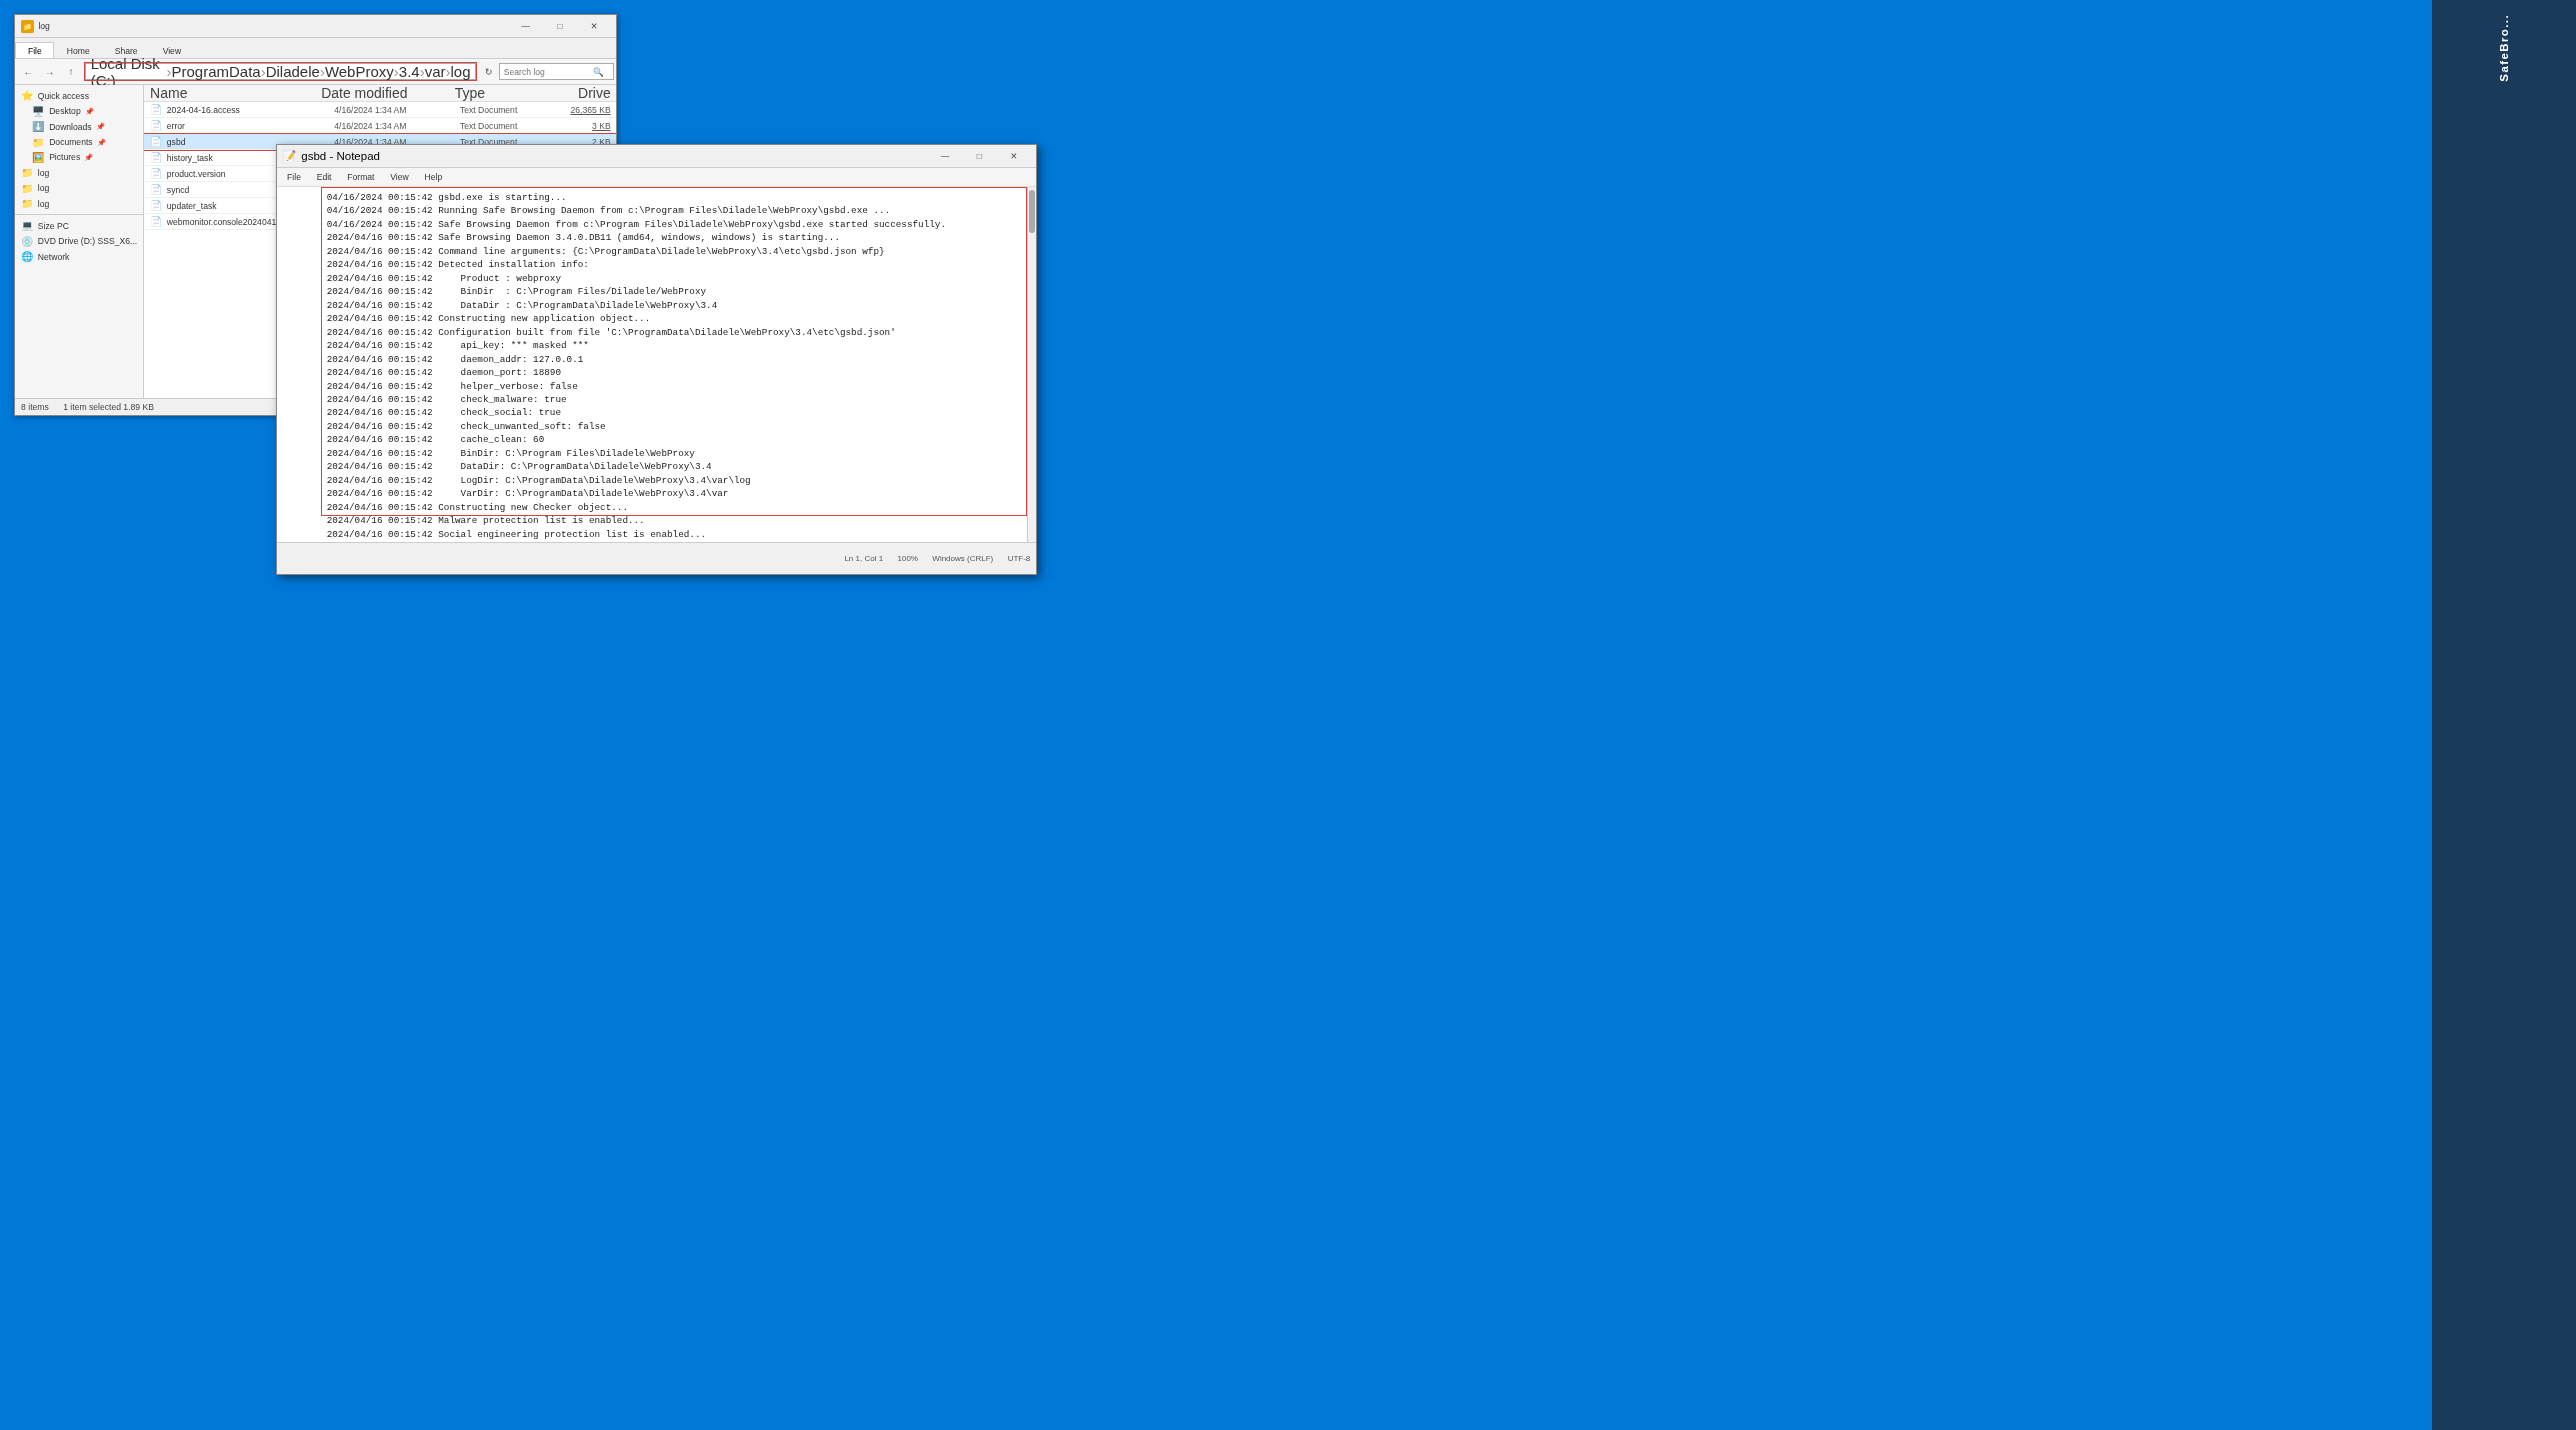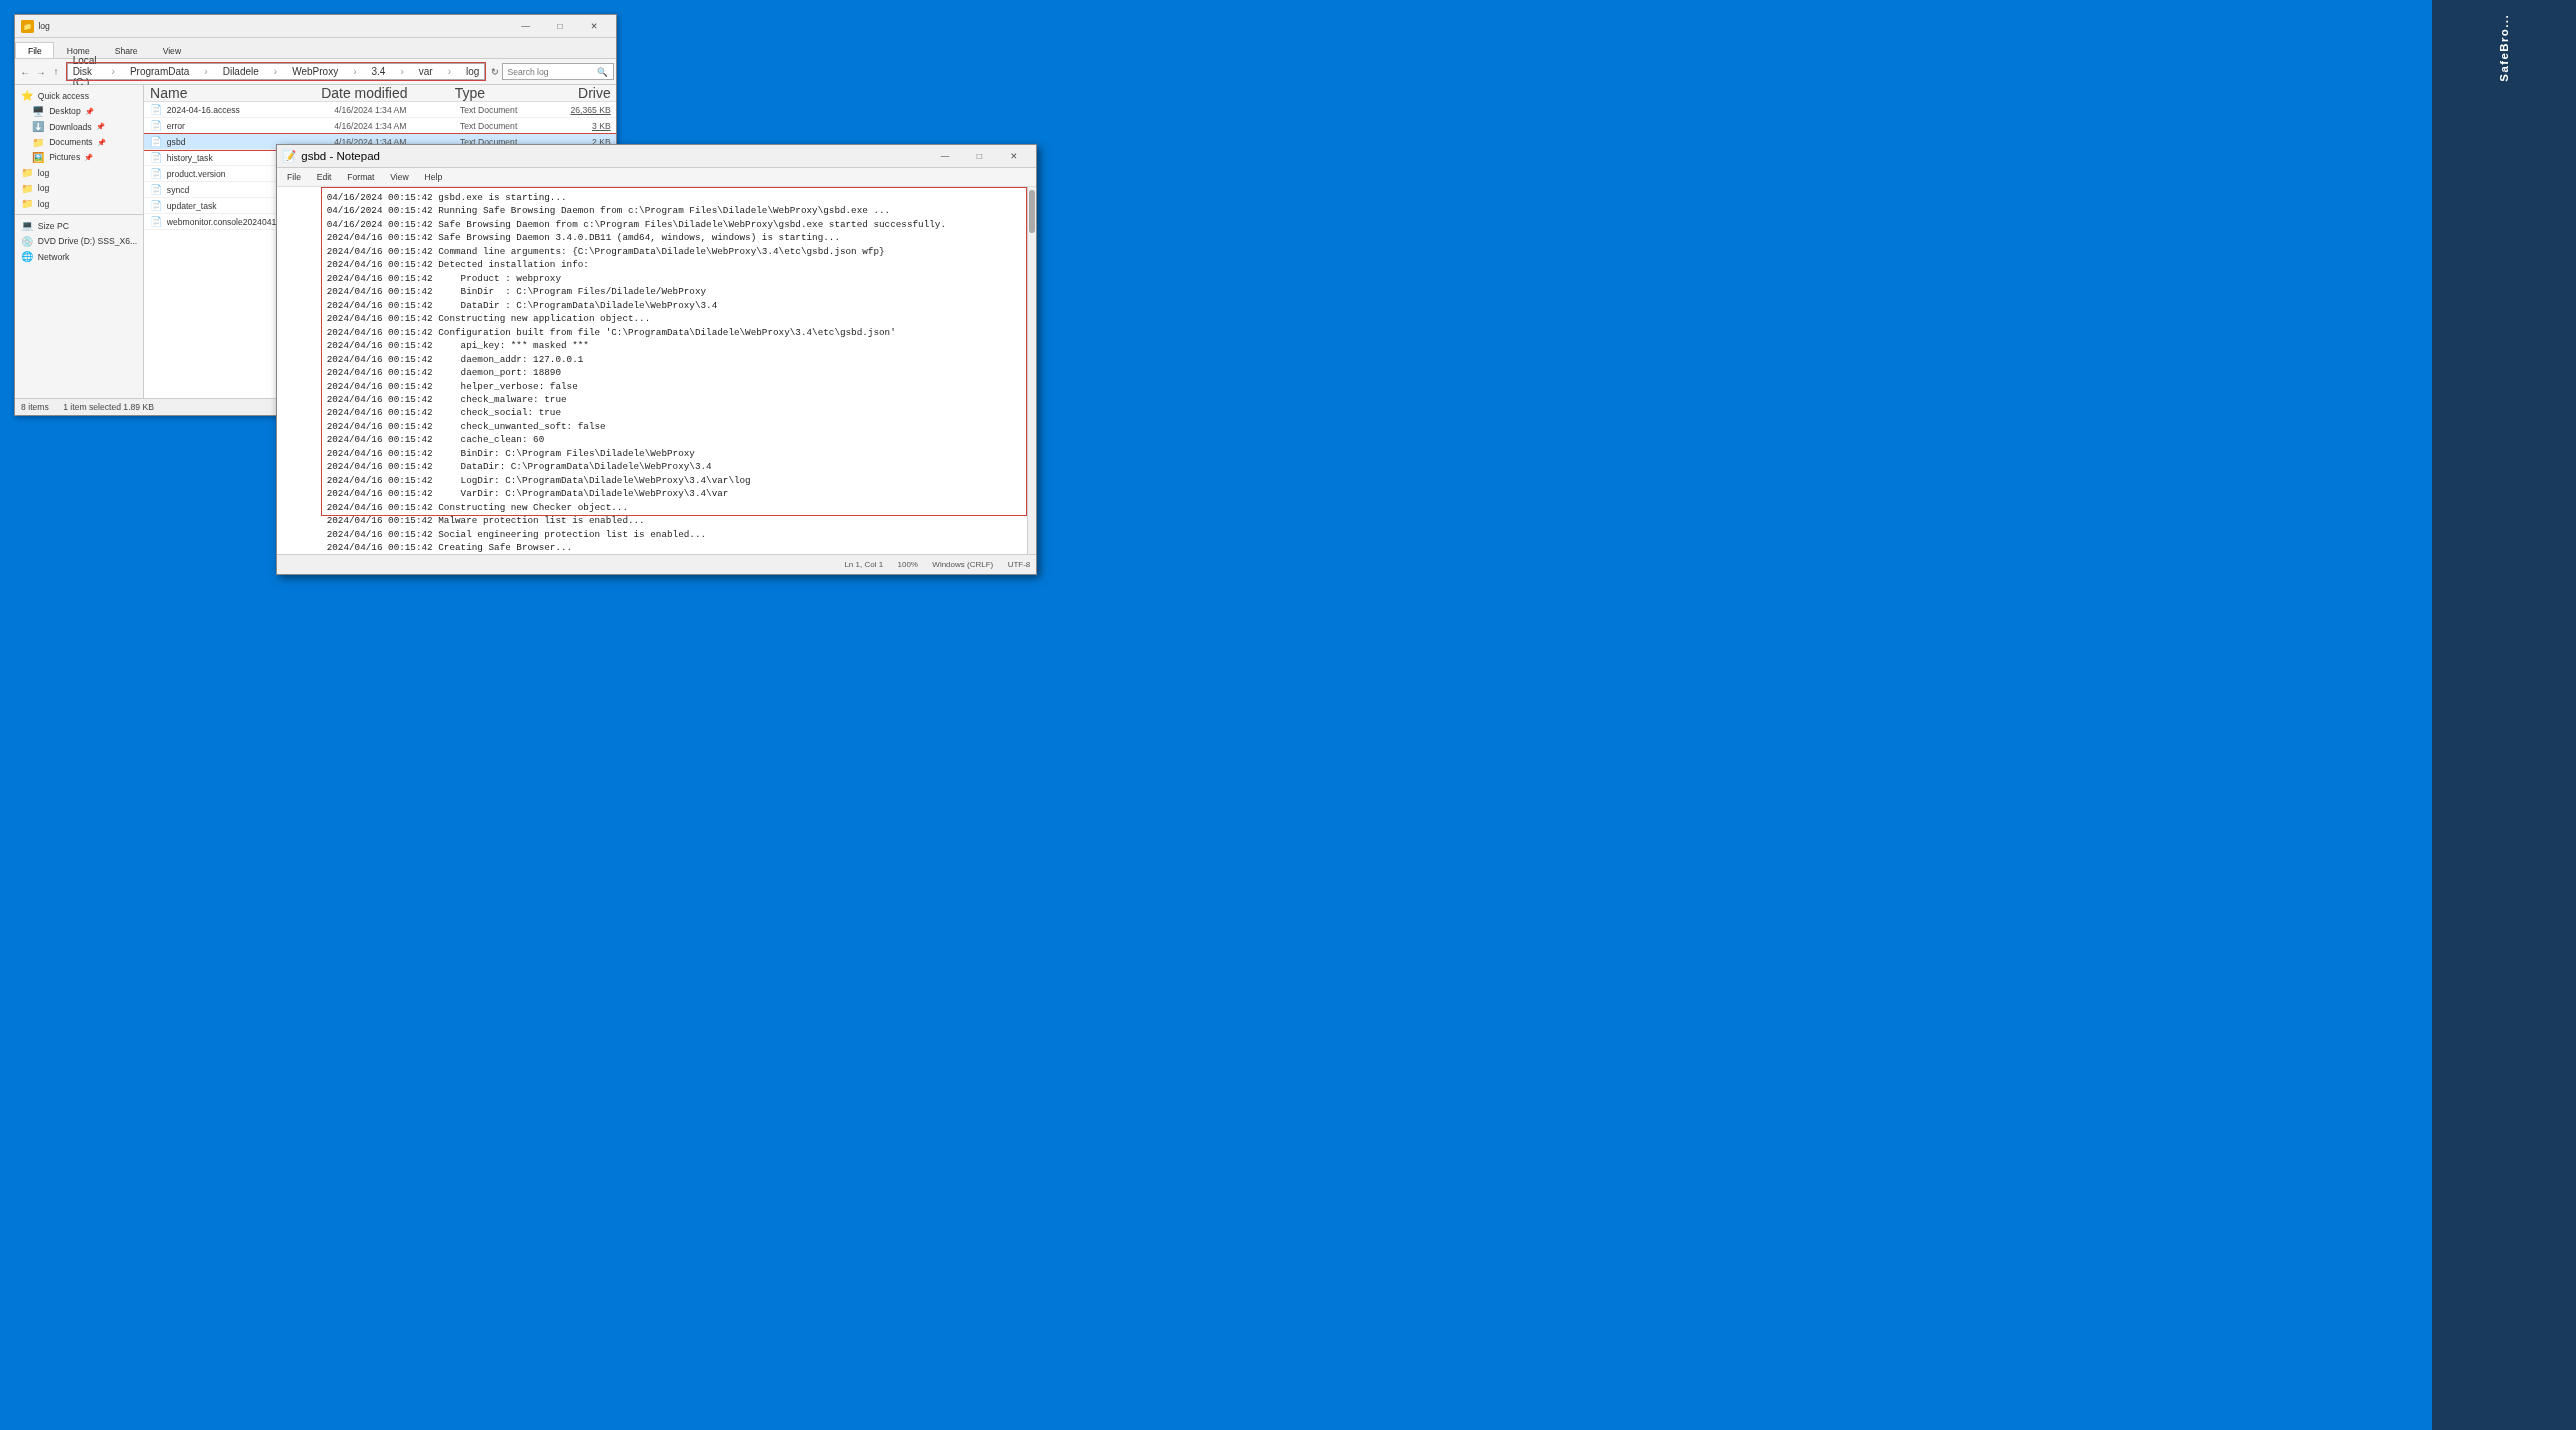--- a/index.html
+++ b/index.html
@@ -133,22 +133,22 @@
       align-items: center;
       padding: 0 4.3px;
       font-size: 8.6px;
       outline: 1.4px solid #d0453d;
       margin: 0 2.9px;
     }
 
     .address-bar-path {
       display: flex;
       align-items: center;
-      gap: 15px;
-      font-size: 10px;
+      gap: 0;
+      font-size: 15px;
       color: #333;
     }
 
     .path-sep { color: #999; }
 
     .refresh-btn {
       width: 17px;
       height: 17px;
       display: flex;
       align-items: center;
@@ -354,21 +354,21 @@
 
     .scrollbar-thumb {
       width: 5.7px;
       height: 43px;
       background: #aaa;
       border-radius: 2.9px;
       margin-top: 2.9px;
     }
 
     .notepad-statusbar {
-      height: 20px;
+      height: 32px;
       background: #f0f0f0;
       border-top: 0.7px solid #ccc;
       display: flex;
       align-items: center;
       padding: 0 5.7px;
       font-size: 8px;
       color: #555;
       gap: 14.4px;
       justify-content: flex-end;
     }

